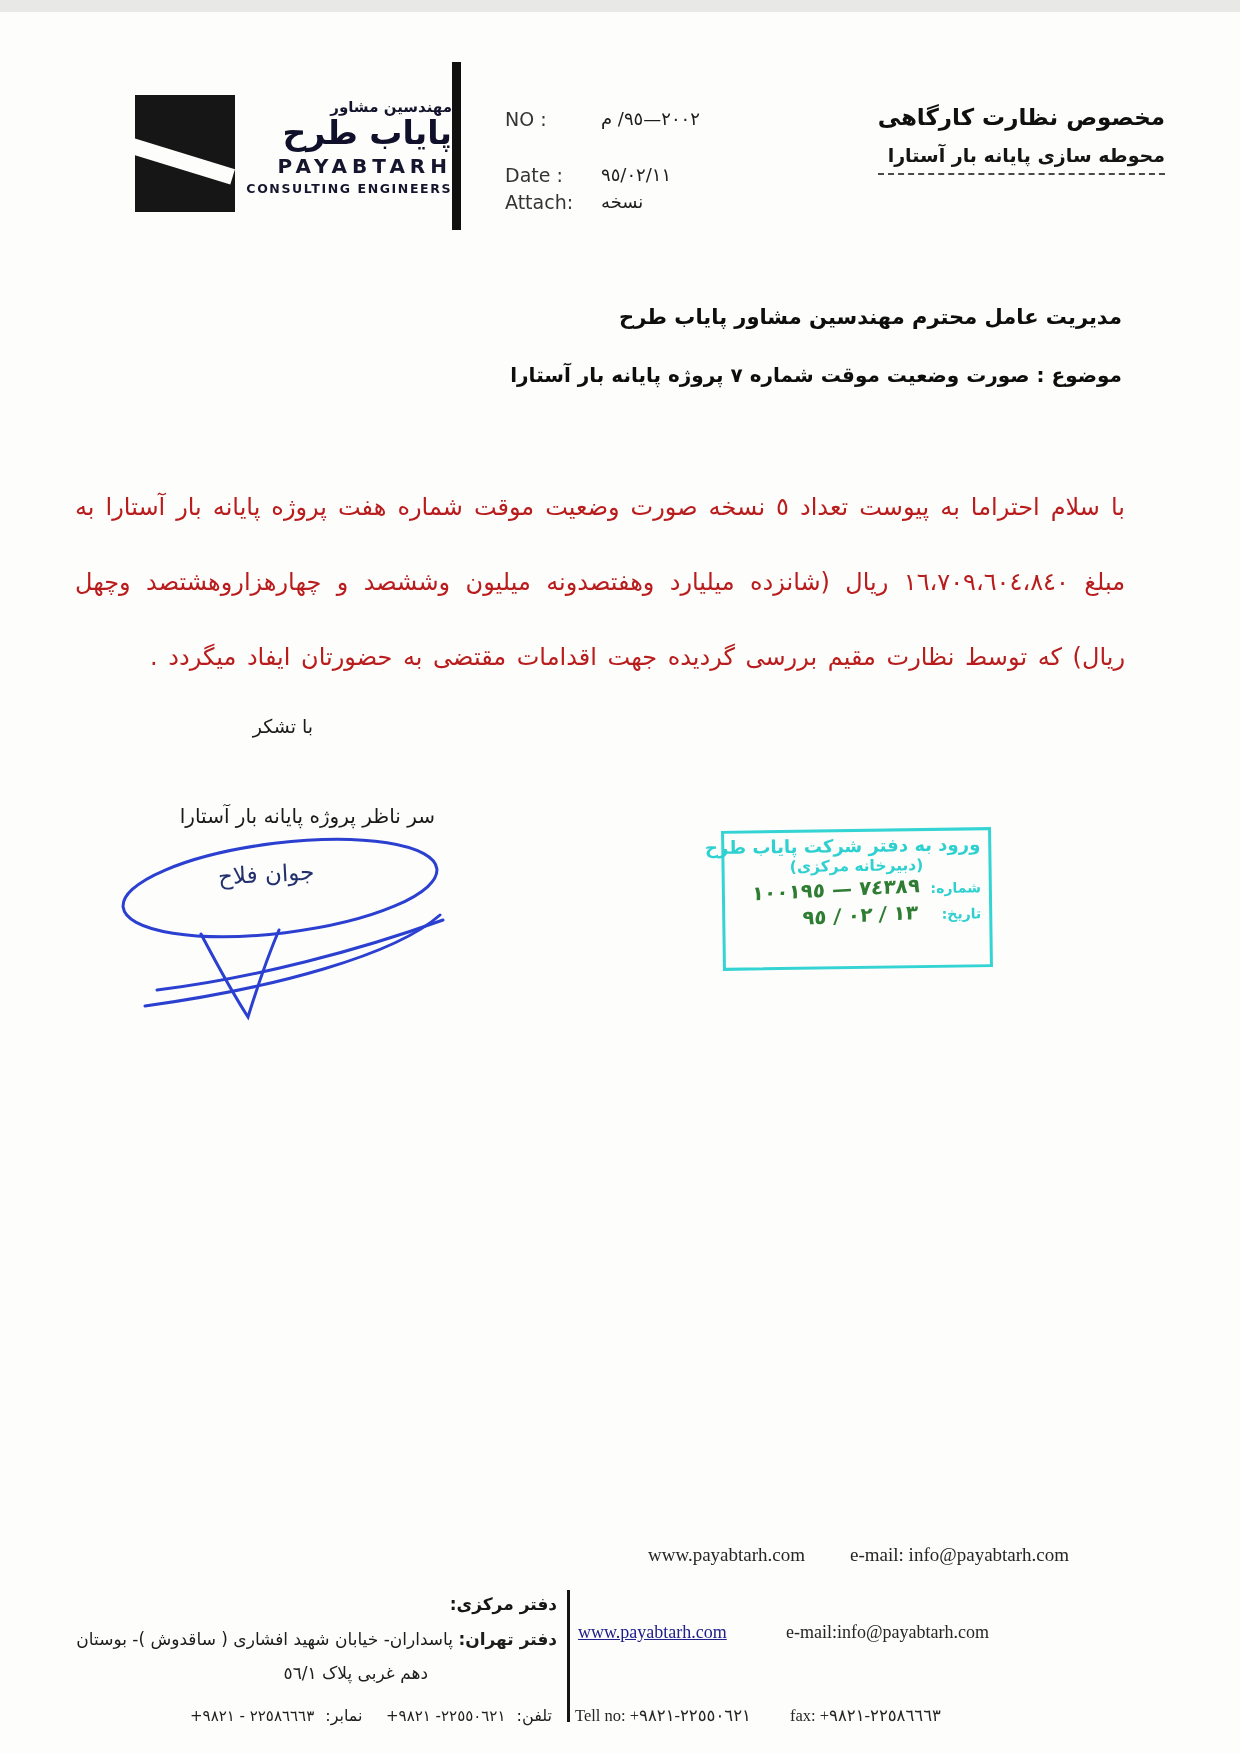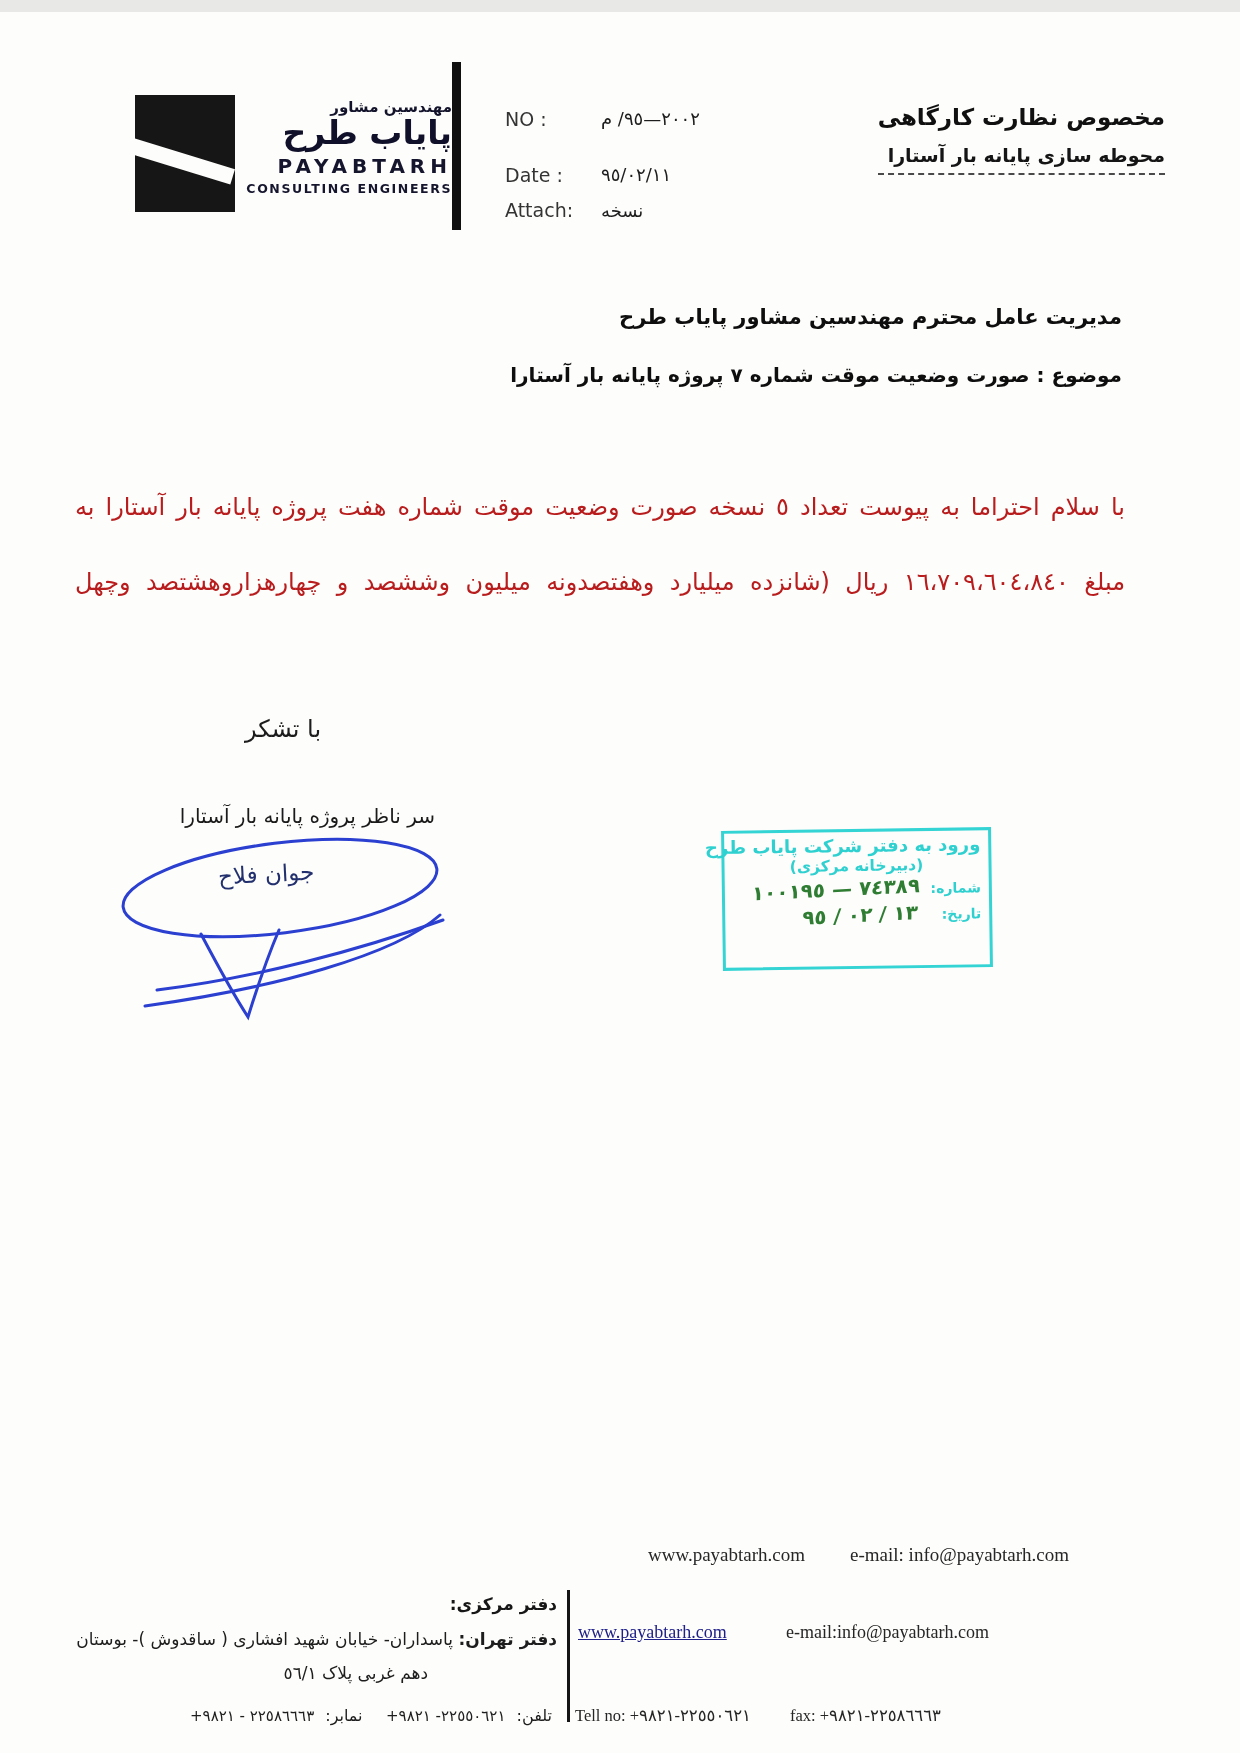--- a/index.html
+++ b/index.html
@@ -29,21 +29,21 @@
   .purpose-1{font-size:23px; font-weight:bold; color:#101010; white-space:nowrap;}
   .purpose-2{font-size:19px; font-weight:600; color:#151515; margin-top:14px; padding-bottom:7px;
              border-bottom:2px dashed #4a4a4a; white-space:nowrap;}
 
   
   .addressee{right:118px; top:293px; font-size:21px; font-weight:bold; color:#0e0e0e; white-space:nowrap;}
   .subject{right:118px; top:351px; font-size:20px; font-weight:bold; color:#0e0e0e; white-space:nowrap;}
   .paragraph{right:115px; left:75px; top:458px; font-size:24px; color:#b91c1c; line-height:75px; word-spacing:3px;}
   .paragraph .pline{text-align:justify; text-align-last:justify;}
   .paragraph .pline.last{text-align-last:right;}
-  .closing{left:228px; top:703px; width:110px; text-align:center; font-size:24px; color:#1c1c1c;}
+  .closing{left:228px; top:703px; width:110px; text-align:center; font-size:19px; color:#1c1c1c;}
   .sig-title{right:805px; top:792px; font-size:20px; color:#1a1a1a; white-space:nowrap;}
   .sig-svg{left:105px; top:818px;}
   .sig-name{left:218px; top:849px; font-size:23px; color:#23306e; transform:rotate(-3deg); white-space:nowrap;}
 
   
   .stamp{left:722px; top:817px; width:270px; height:140px; border:3.5px solid #35d4d4;
          transform:rotate(-0.8deg); box-sizing:border-box; padding:3px 8px 0 8px; direction:rtl;}
   .stamp-l1{text-align:center; font-size:18px; font-weight:bold; color:#2ed0d0; white-space:nowrap;}
   .stamp-l2{text-align:center; font-size:15.5px; font-weight:bold; color:#2ed0d0; margin-top:1px;}
   .stamp-row{display:flex; align-items:center; direction:rtl; margin-top:2px;}
@@ -87,37 +87,38 @@
 
   <div class="abs fields">
     <div class="field-row" style="top:0px;">
       <span class="lbl">NO :</span>
       <span class="val num">م /٩٥—٢٠٠٢</span>
     </div>
     <div class="field-row" style="top:56px;">
       <span class="lbl">Date :</span>
       <span class="val num">٩٥/٠٢/١١</span>
     </div>
-    <div class="field-row" style="top:91px;align-items:center;">
+    <div class="field-row" style="top:83px;">
       <span class="lbl">Attach:</span>
       <span class="val rtl">نسخه</span>
     </div>
   </div>
 
   <div class="abs addressee rtl">مدیریت عامل محترم مهندسین مشاور پایاب طرح</div>
 
   <div class="abs purpose rtl">
     <div class="purpose-1">مخصوص نظارت کارگاهی</div>
     <div class="purpose-2">محوطه سازی پایانه بار آستارا</div>
   </div>
   <div class="abs subject rtl">موضوع : صورت وضعیت موقت شماره ٧ پروژه پایانه بار آستارا</div>
 
   <div class="abs paragraph rtl">
     <div class="pline">با سلام احتراما به پیوست تعداد  ٥  نسخه صورت وضعیت موقت شماره هفت پروژه  پایانه بار آستارا به</div>
     <div class="pline">مبلغ  ١٦،٧٠٩،٦٠٤،٨٤٠  ریال (شانزده میلیارد وهفتصدونه میلیون وششصد و چهارهزاروهشتصد وچهل</div>
+    <div class="pline last">ریال) که توسط نظارت مقیم بررسی گردیده جهت اقدامات مقتضی به حضورتان ایفاد میگردد .</div>
   </div>
 
   <div class="abs closing rtl">با تشکر</div>
   <div class="abs sig-title rtl">سر ناظر پروژه پایانه بار آستارا</div>
 
   <svg class="abs sig-svg" width="360" height="195" viewBox="0 0 360 195">
     <g fill="none" stroke="#2b3fd0" stroke-width="3" stroke-linecap="round">
       <ellipse cx="175" cy="58" rx="158" ry="45" transform="rotate(-7 175 58)"></ellipse>
       <path d="M 335 85 C 290 125, 170 158, 40 176"></path>
       <path d="M 96 104 C 115 140, 132 170, 143 187 C 152 158, 162 128, 174 100"></path>

